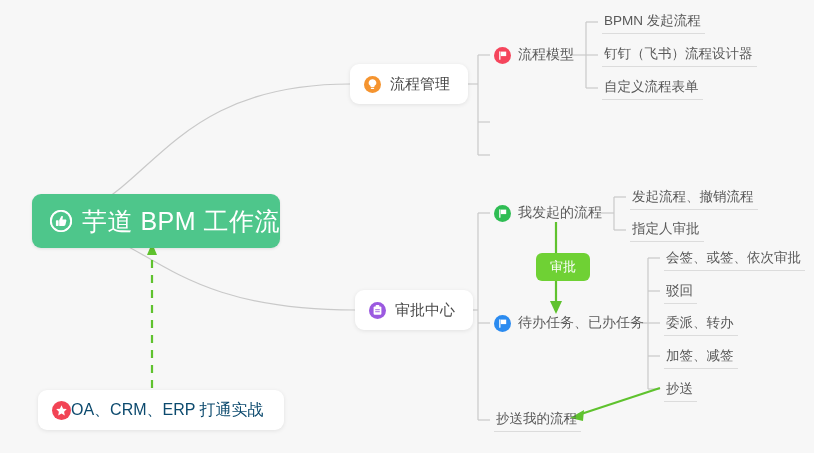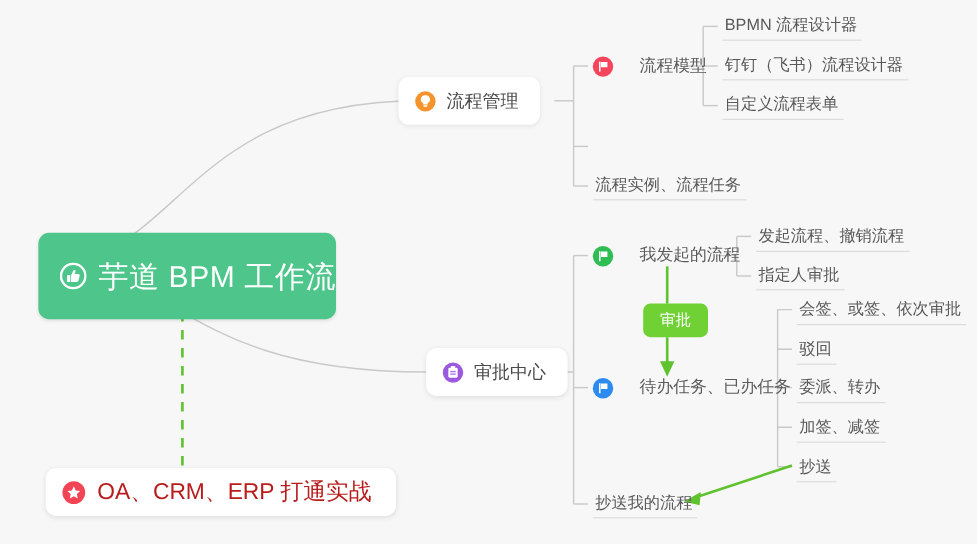--- a/index.html
+++ b/index.html
@@ -10,54 +10,54 @@
     overflow:hidden;
     position:relative;
   }
   #canvas{position:absolute;inset:0;width:814px;height:453px;}
   svg.wires{position:absolute;left:0;top:0;width:814px;height:453px;pointer-events:none;}
 
   
   .node{position:absolute;box-sizing:border-box;white-space:nowrap;display:flex;align-items:center;}
 
   .root{
-    left:32px;top:194px;width:248px;height:72px;
+    left:32px;top:194px;width:248px;height:54px;
     background:#4ec68b;border-radius:9px;
     color:#ffffff;font-size:25px;font-weight:400;
     padding-left:18px;gap:10px;
     box-shadow:0 1px 3px rgba(0,0,0,.10);
   }
   .root .label{letter-spacing:.5px;}
 
   .branch{
     background:#ffffff;border-radius:9px;height:40px;
     padding:0 18px 0 14px;gap:9px;
     font-size:15px;color:#4a4a4a;
     box-shadow:0 1px 4px rgba(0,0,0,.09);
   }
-  #n-liucheng-guanli{left:332px;top:64px;}
+  #n-liucheng-guanli{left:350px;top:64px;}
   #n-shenpi-zhongxin{left:355px;top:290px;}
 
   .sub{
-    font-size:14px;color:#5b5b5b;gap:22px;height:26px;padding:0 4px 0 2px;
+    font-size:14px;color:#5b5b5b;gap:7px;height:26px;padding:0 4px 0 2px;
   }
   .leaf{
     font-size:13.5px;color:#595959;height:24px;padding:0 6px 0 4px;
   }
   .leaf .label,.sub .label{display:block;}
 
   
   .uline:after{
     content:"";position:absolute;left:2px;right:2px;bottom:0;height:1px;background:#dcdcdc;
   }
   .uline{padding-bottom:3px;}
 
   .bottom{
     left:38px;top:390px;height:40px;background:#ffffff;border-radius:9px;
-    padding:0 20px 0 14px;gap:10px;font-size:19px;color:#b91c1c;
+    padding:0 20px 0 14px;font-size:16px;color:#0c4a6e;
     box-shadow:0 1px 4px rgba(0,0,0,.09);
   }
 
   
   .ico{width:17px;height:17px;border-radius:50%;display:inline-flex;align-items:center;justify-content:center;flex:0 0 auto;}
   .ico svg{display:block;}
   .ico-root{width:22px;height:22px;background:#ffffff;}
   .ico-orange{background:#f5942f;}
   .ico-purple{background:#9b59e0;}
   .ico-red{background:#f5455c;}
@@ -158,32 +158,29 @@
     <span class="ico ico-red">
       <svg width="17" height="17" viewBox="0 0 17 17">
         <rect x="5.2" y="4.2" width="1.25" height="8.6" rx="0.6" fill="#ffffff"></rect>
         <path d="M6.8 4.6 L12.2 4.6 L12.2 9.1 L6.8 9.1 Z" fill="#ffffff"></path>
       </svg>
     </span>
     <span class="label">流程模型</span>
   </div>
 
   <div class="node leaf uline" style="left:600px;top:10px;">
-    <span class="label">BPMN 流程设计器</span>
+    <span class="label">BPMN 发起流程</span>
   </div>
   <div class="node leaf uline" style="left:600px;top:43px;">
     <span class="label">钉钉（飞书）流程设计器</span>
   </div>
   <div class="node leaf uline" style="left:600px;top:76px;">
     <span class="label">自定义流程表单</span>
   </div>
 
-  <div class="node leaf uline" style="left:492px;top:143px;">
-    <span class="label">流程实例、流程任务</span>
-  </div>
 
   <div class="node branch" id="n-shenpi-zhongxin">
     <span class="ico ico-purple">
       <svg width="17" height="17" viewBox="0 0 17 17">
         <rect x="4.6" y="4.4" width="7.8" height="8.4" rx="1.2" fill="#ffffff"></rect>
         <rect x="6.6" y="3.1" width="3.8" height="2.1" rx="0.8" fill="#ffffff"></rect>
         <rect x="6.2" y="7.3" width="4.6" height="0.9" fill="#9b59e0"></rect>
         <rect x="6.2" y="9.3" width="4.6" height="0.9" fill="#9b59e0"></rect>
       </svg>
     </span>

